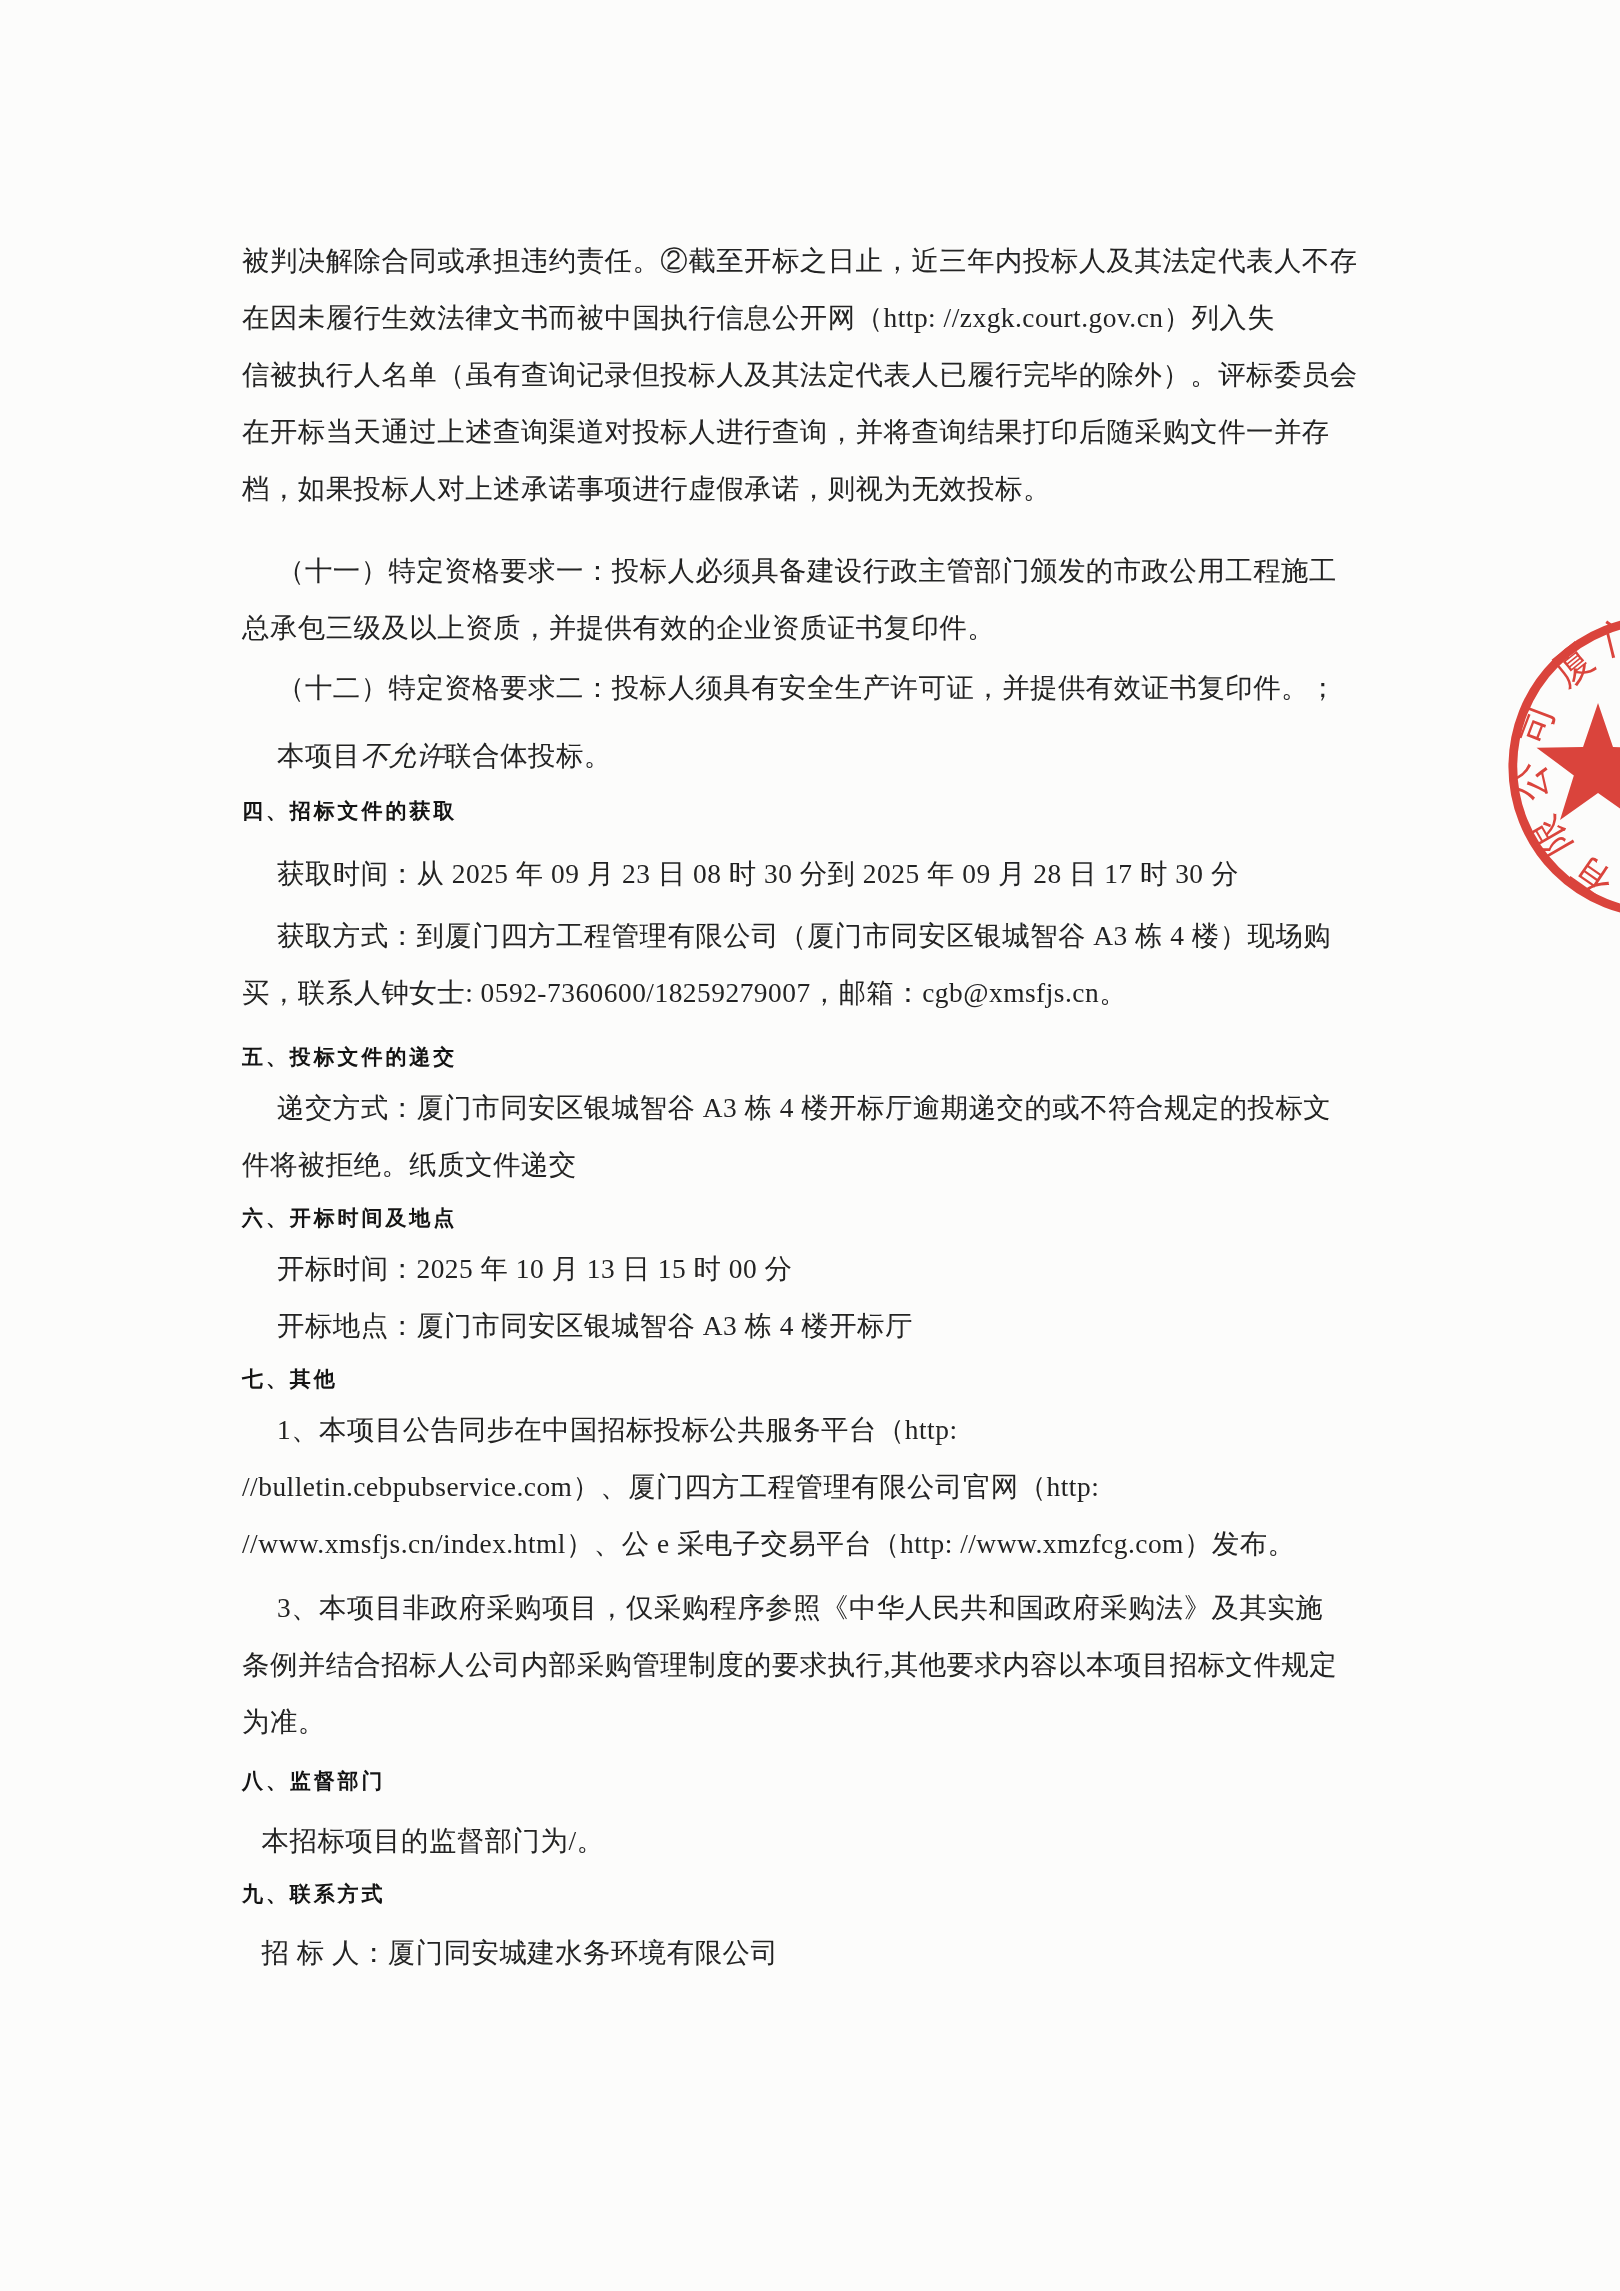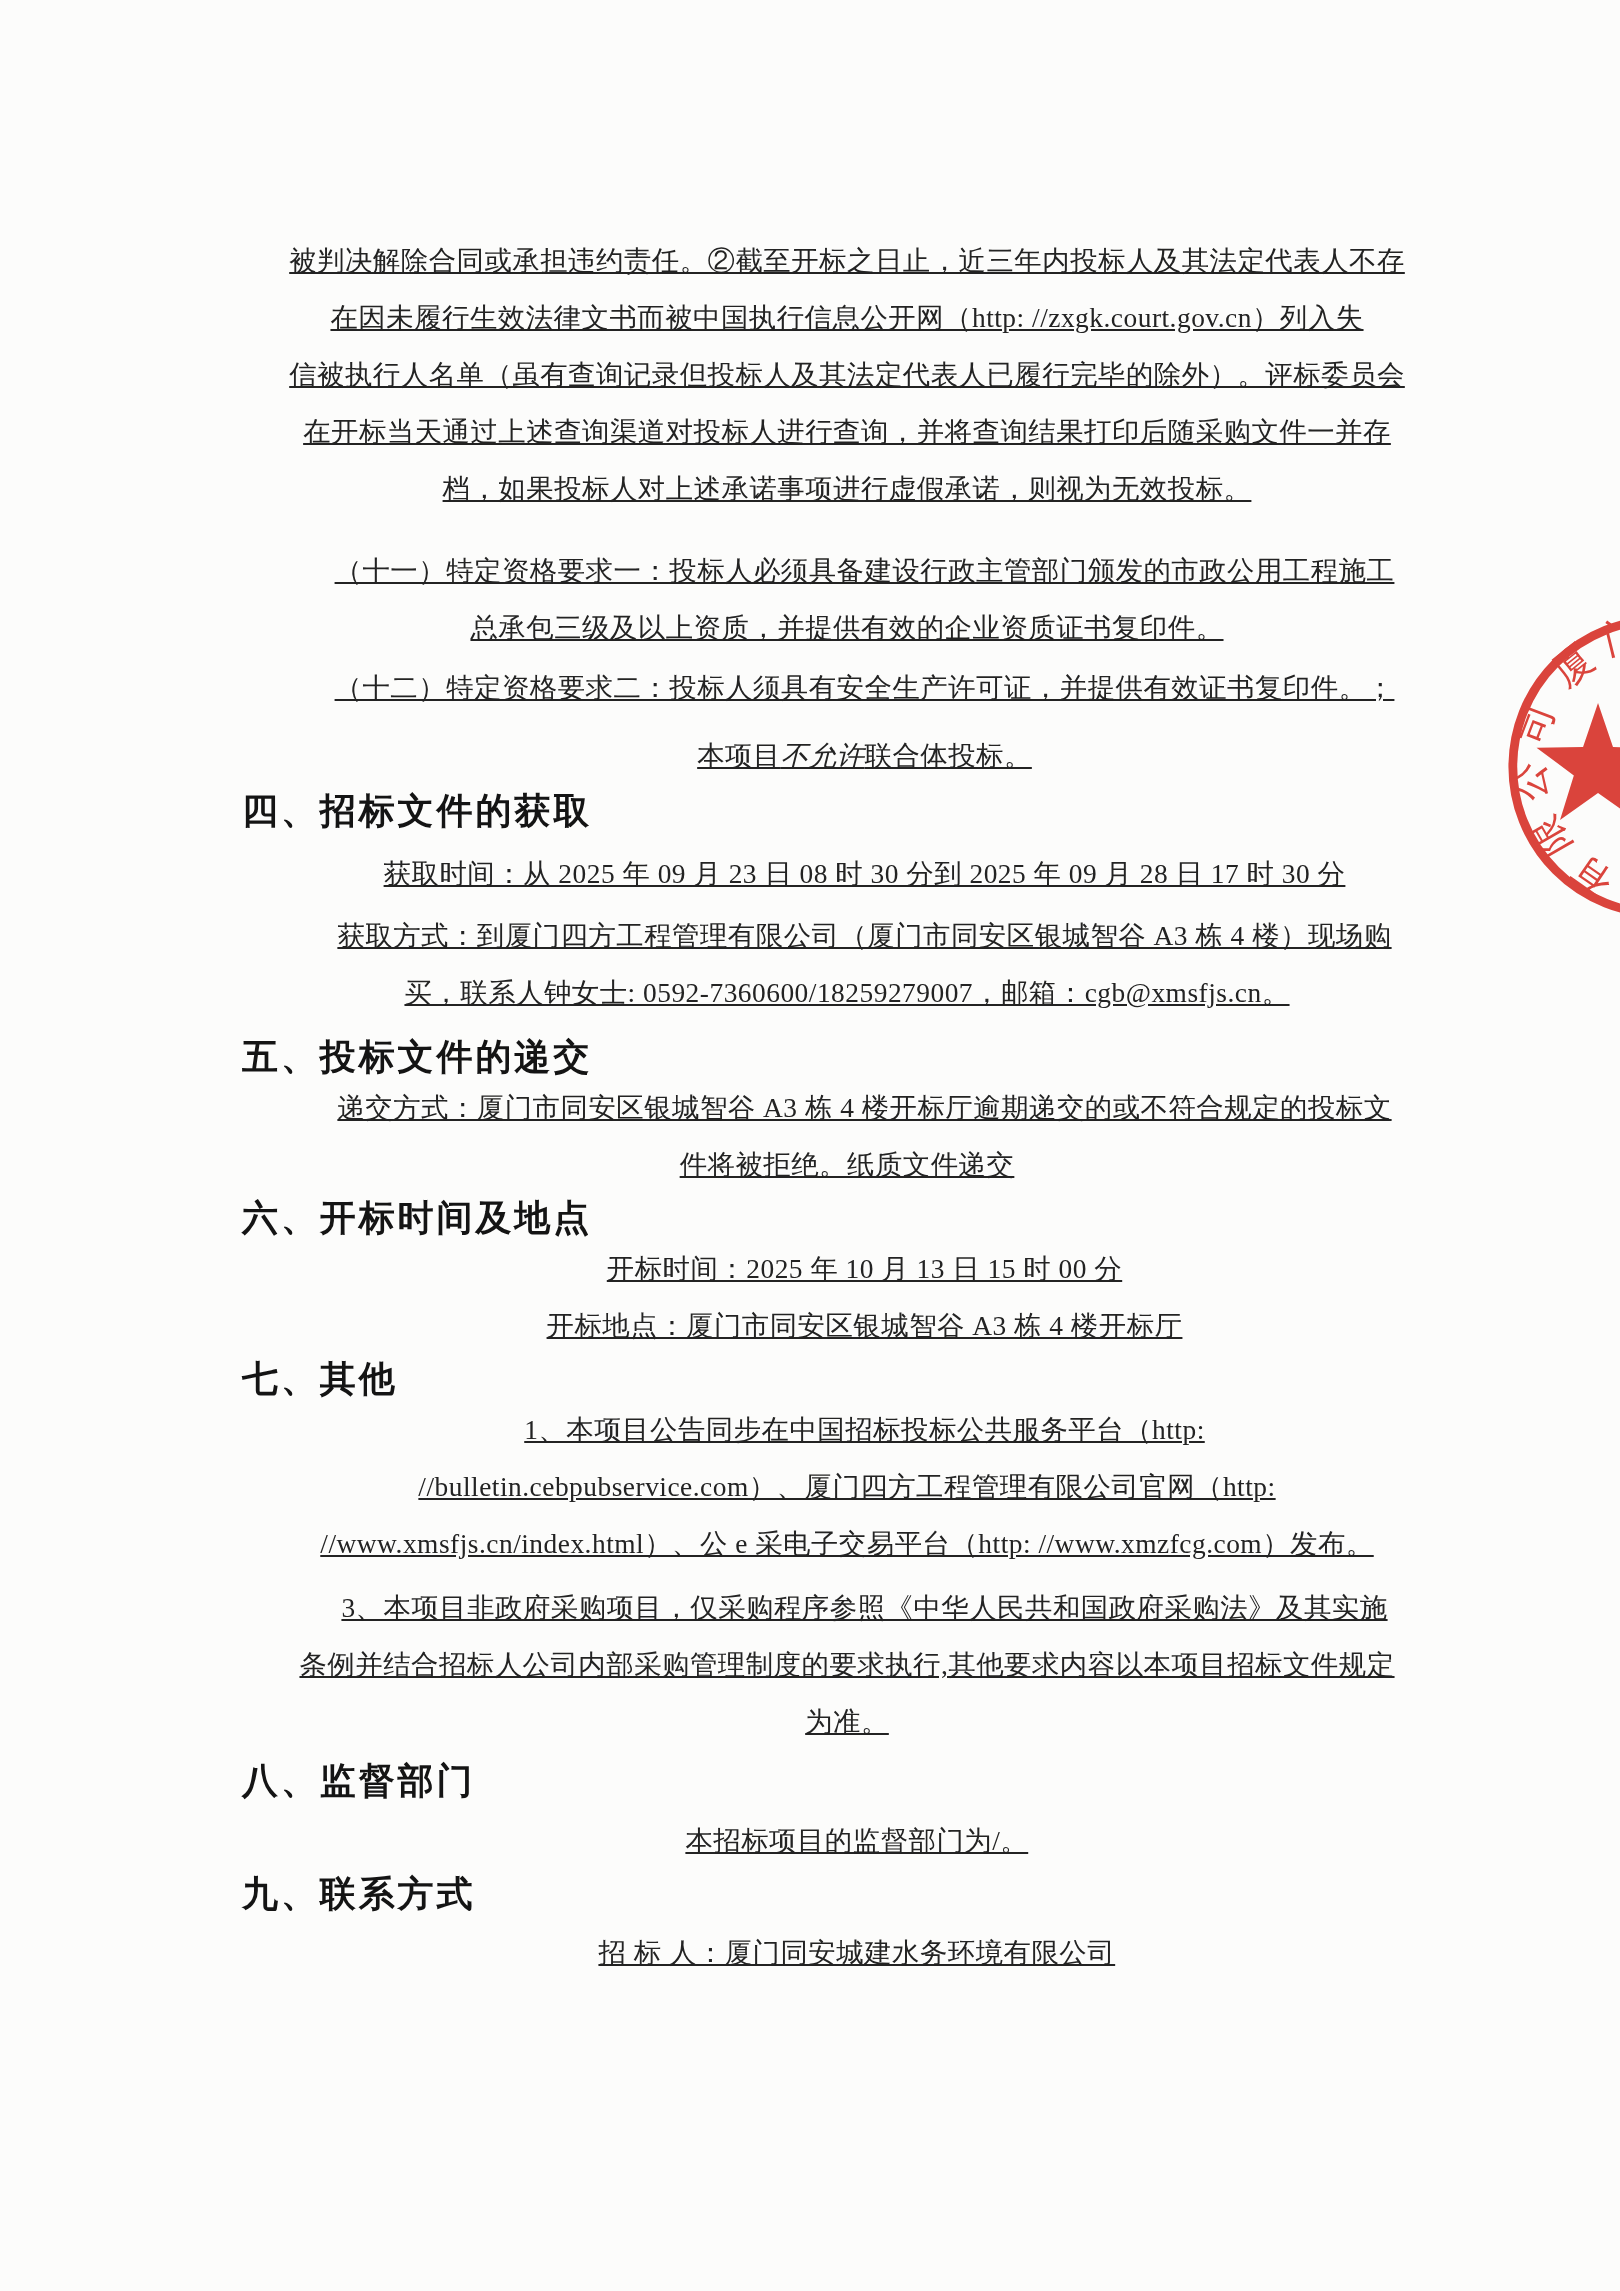--- a/index.html
+++ b/index.html
@@ -16,30 +16,29 @@
     left:242px;
     top:233px;
     width:1210px;
   }
   .bp{
     font-size:27.4px;
     line-height:57px;
     color:#232323;
     margin:0;
     white-space:pre-line;
-    text-align:center;
+    text-align:left;
     letter-spacing:0.5px;
-    text-decoration:underline;
   }
   .ind{text-indent:35px;}
   .ind-sm{text-indent:19.6px;}
   .sec{
     font-family:"Liberation Sans", sans-serif;
     font-weight:700;
-    font-size:36px;
+    font-size:21px;
     line-height:47px;
     letter-spacing:2.9px;
     color:#141414;
     margin:0;
   }
   .emph-italic{font-style:italic;margin-top:48px;}
   .seal{
     position:absolute;
     left:1505px;
     top:606px;

